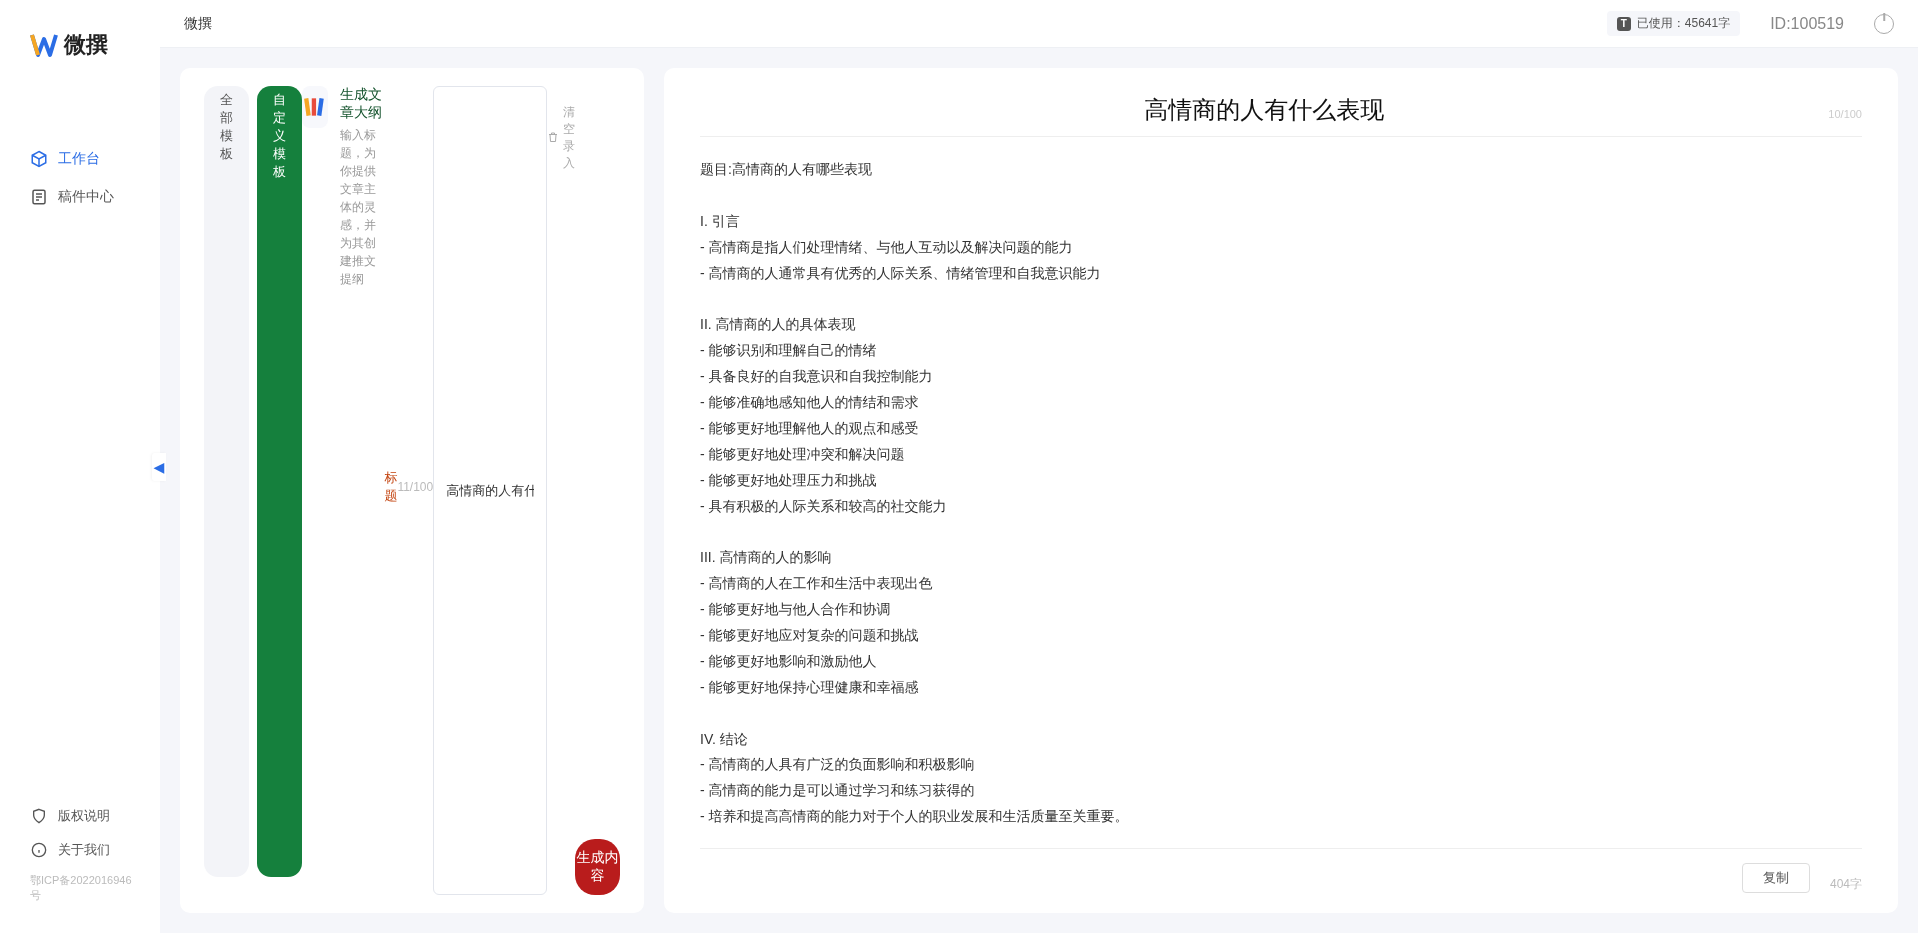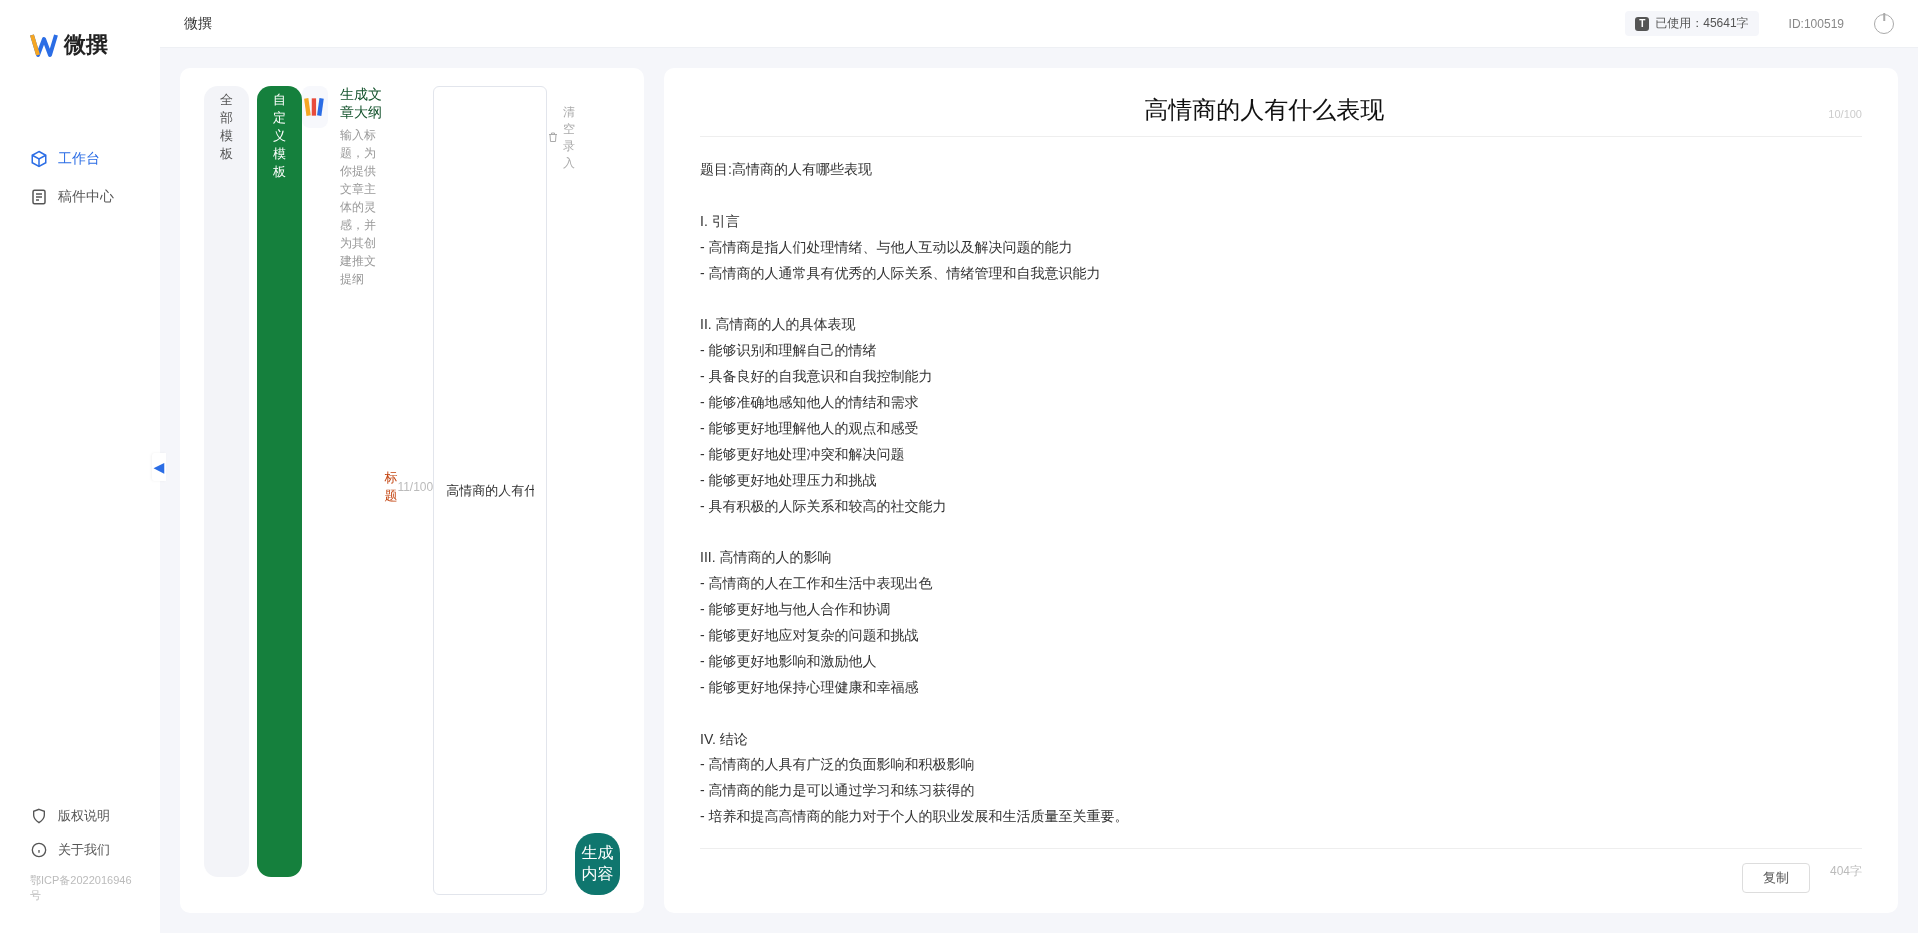--- a/index.html
+++ b/index.html
@@ -20,21 +20,21 @@
 .icp { font-size: 11px; color: #bbb; padding: 6px 20px 10px 30px; }
 .collapse-toggle { position: absolute; right: -6px; top: 50%; transform: translateY(-50%); width: 14px; height: 28px; background: #fff; display: flex; align-items: center; justify-content: center; color: #2b6de5; cursor: pointer; border-radius: 3px 0 0 3px; box-shadow: -1px 0 3px rgba(0,0,0,0.05); }
 
 
 .main { flex: 1; display: flex; flex-direction: column; }
 .header { height: 48px; background: #fff; display: flex; align-items: center; padding: 0 24px; border-bottom: 1px solid #eef0f4; }
 .header-title { font-size: 14px; color: #333; font-weight: 500; }
 .header-right { margin-left: auto; display: flex; align-items: center; gap: 30px; }
 .usage-pill { background: #f5f6fa; border-radius: 4px; padding: 4px 10px; font-size: 12px; color: #555; display: flex; align-items: center; gap: 6px; }
 .usage-pill .u-icon { width: 14px; height: 14px; background: #555; color: #fff; border-radius: 3px; font-size: 10px; display: flex; align-items: center; justify-content: center; font-weight: 700; }
-.header-id { font-size: 12px; color: #888; }
+.header-id { font-size: 16px; color: #888; }
 .power-btn { width: 20px; height: 20px; border: 1.5px solid #aaa; border-radius: 50%; position: relative; cursor: pointer; }
 .power-btn::after { content: ''; position: absolute; top: -2px; left: 50%; transform: translateX(-50%); width: 1.5px; height: 8px; background: #aaa; }
 
 .content { flex: 1; display: flex; gap: 20px; padding: 20px; overflow: hidden; }
 
 
 .panel { background: #fff; border-radius: 10px; display: flex; flex-direction: row; }
 .panel-left { width: 464px; padding: 18px 24px; }
 .tabs { display: flex; gap: 8px; margin-bottom: 18px; }
 .tab { padding: 5px 16px; border-radius: 14px; font-size: 13px; background: #f3f4f8; color: #555; cursor: pointer; }
@@ -46,31 +46,31 @@
 .template-info .t-desc { font-size: 12px; color: #999; line-height: 1.5; }
 
 .field-label-row { display: flex; justify-content: space-between; align-items: center; margin-bottom: 8px; }
 .field-label { font-size: 13px; color: #c2410c; }
 .field-count { font-size: 12px; color: #bbb; }
 .text-input { width: 100%; border: 1px solid #e2e5ec; border-radius: 6px; padding: 10px 12px; font-size: 13px; color: #333; outline: none; }
 
 .clear-row { text-align: center; margin-top: 18px; }
 .clear-btn { font-size: 12px; color: #aaa; background: none; border: none; cursor: pointer; display: inline-flex; align-items: center; gap: 4px; }
 
-.generate-btn { margin-top: auto; align-self: center; width: 200px; padding: 10px 0; background: #0f766e; color: #fff; border: none; border-radius: 20px; font-size: 16px; cursor: pointer; }
+.generate-btn { margin-top: auto; align-self: center; width: 200px; padding: 10px 0; background: #b91c1c; color: #fff; border: none; border-radius: 20px; font-size: 14px; cursor: pointer; }
 
 
 .panel-right { flex: 1; padding: 26px 36px 20px 36px; display: flex; flex-direction: column; }
 .doc-title-row { display: flex; align-items: baseline; border-bottom: 1px solid #eee; padding-bottom: 10px; margin-bottom: 20px; justify-content: flex-end; }
 .doc-title { flex: 1; text-align: center; font-size: 24px; font-weight: 500; color: #111; font-family: "Songti SC", SimSun, serif; }
 .doc-title-count { font-size: 11px; color: #ccc; }
 
 .doc-body { flex: 1; overflow-y: auto; font-size: 14px; line-height: 1.85; color: #333; white-space: pre-wrap; }
 
-.doc-footer { display: flex; justify-content: flex-end; align-items: flex-start; gap: 20px; padding-top: 14px; border-top: 1px solid #eee; margin-top: 10px; }
+.doc-footer { display: flex; justify-content: flex-end; align-items: flex-end; gap: 20px; padding-top: 14px; border-top: 1px solid #eee; margin-top: 10px; }
 .copy-btn { padding: 5px 20px; border: 1px solid #ddd; background: #fff; border-radius: 4px; font-size: 13px; color: #555; cursor: pointer; }
 .word-count { font-size: 12px; color: #bbb; }
 </style>
 </head>
 <body>
 
 <div class="app">
   <aside class="sidebar">
     <div class="logo">
       <span class="logo-mark">

